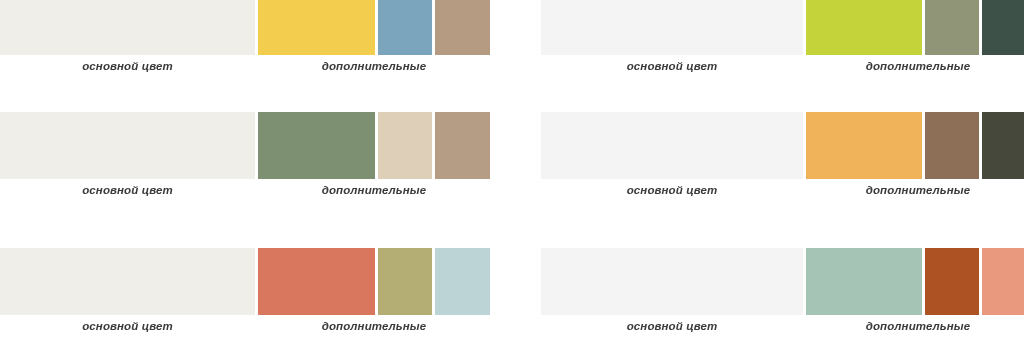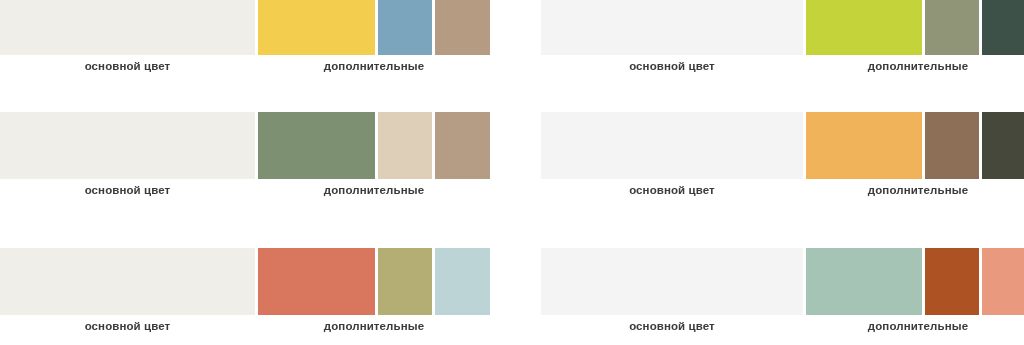--- a/index.html
+++ b/index.html
@@ -11,20 +11,21 @@
     width: 1024px;
     height: 345px;
     font-family: "Liberation Sans", sans-serif;
     overflow: hidden;
   }
 
   #palette-grid {
     position: relative;
     width: 932px;
     height: 345px;
+    font-style: italic;
   }
 
   .palette {
     position: absolute;
     height: 86px;
   }
 
   .palette.col-left  { left: 0px;   width: 490px; }
   .palette.col-right { left: 541px; width: 483px; }
 

